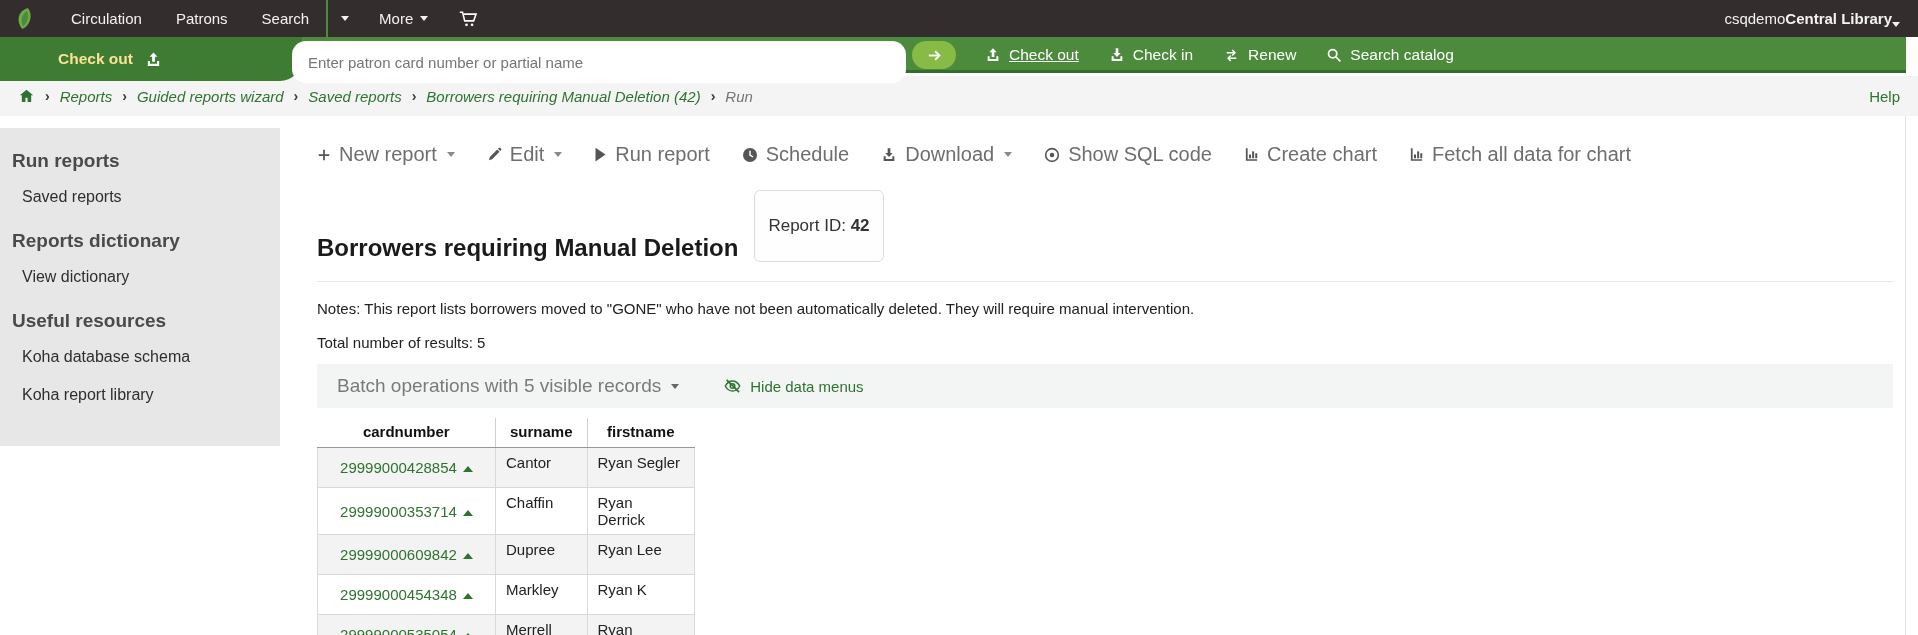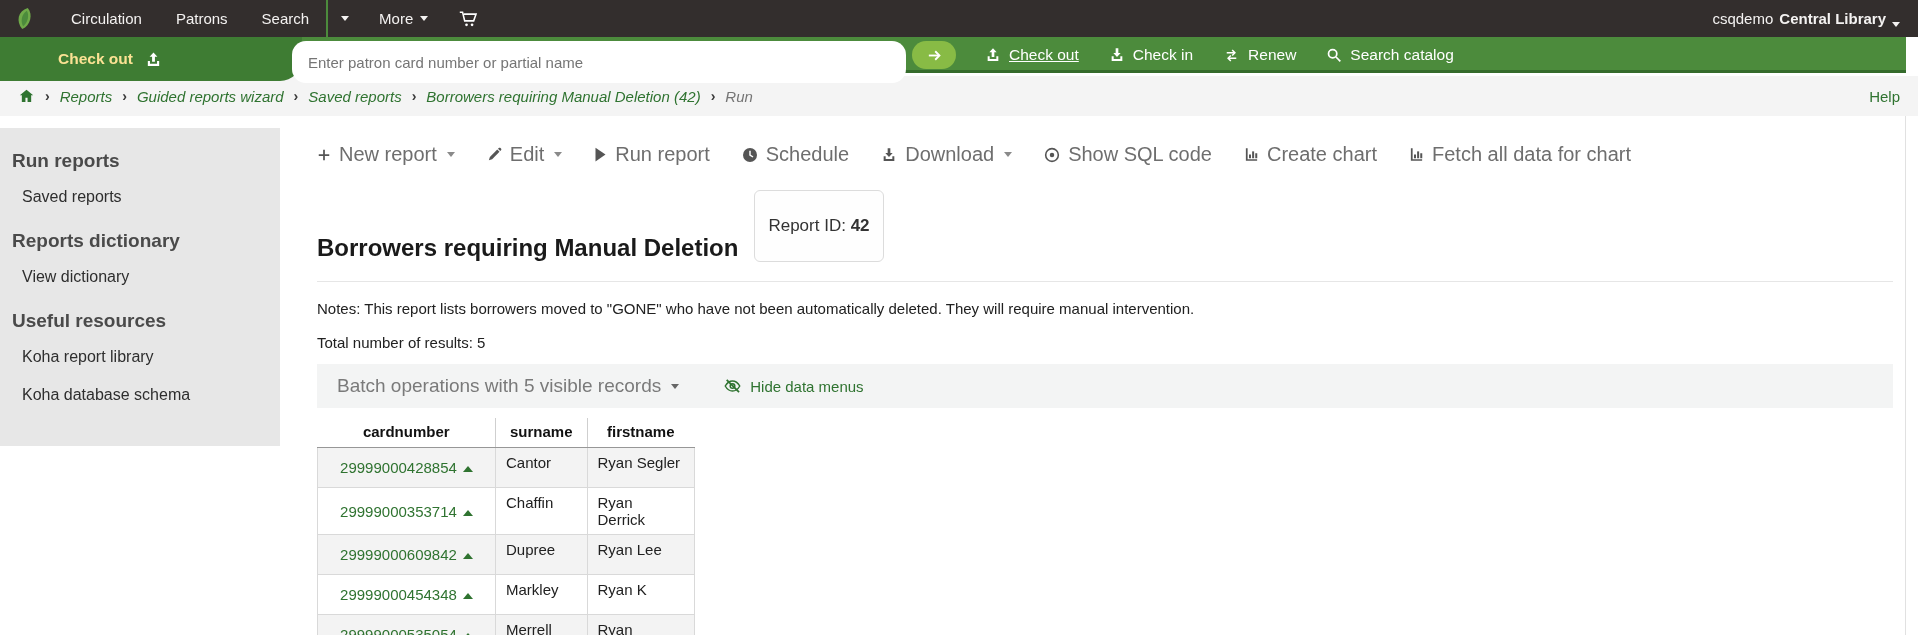--- a/index.html
+++ b/index.html
@@ -17,21 +17,21 @@
   .topnav{position:absolute; top:0; left:0; right:0; height:37px; background:var(--dark);
     display:flex; align-items:center; color:#f4f2f1; font-size:15px;}
   .topnav .logo{margin:0 18px 0 14px; display:flex; align-items:center;}
   .nav-item{padding:0 17px; height:37px; display:flex; align-items:center; gap:7px; cursor:pointer;}
   .nav-divider{width:2px; height:37px; background:var(--green);}
   .nav-caret-btn{padding:0 13px; height:37px; display:flex; align-items:center;}
   .caret-down{display:inline-block; width:0; height:0; border-left:4px solid transparent;
     border-right:4px solid transparent; border-top:5px solid currentColor;}
   .cart-btn{padding:0 14px; height:37px; display:flex; align-items:center;}
   .topnav .spacer{flex:1;}
-  .user-menu{display:flex; align-items:flex-end; gap:6px; padding-right:18px; font-size:15px;}
+  .user-menu{display:flex; align-items:flex-end; padding-right:18px; font-size:15px;}
   .user-menu b{font-weight:bold;}
 
   
   .searchbar{position:absolute; top:37px; left:0; right:12px; height:36px; background:var(--green);
     border-bottom:3px solid var(--green-line);}
   .checkout-tab{position:absolute; top:0; left:0; width:302px; height:44px; background:var(--green-dark);
     border-radius:0 0 22px 0; z-index:3; display:flex; align-items:center; color:#fff;}
   .checkout-tab .tab-label{margin-left:58px; font-weight:bold; font-size:15.5px; color:var(--tab-yellow);}
   .checkout-tab svg{margin-left:12px;}
   .patron-input{position:absolute; top:4px; left:292px; width:614px; height:42px; border:none;
@@ -220,22 +220,22 @@
     <span class="help-link">Help</span>
   </div>
 
   <div class="layout">
     <div class="sidebar">
       <div class="side-heading">Run reports</div>
       <span class="side-link">Saved reports</span>
       <div class="side-heading">Reports dictionary</div>
       <span class="side-link">View dictionary</span>
       <div class="side-heading">Useful resources</div>
+      <span class="side-link">Koha database schema</span>
       <span class="side-link">Koha report library</span>
-      <span class="side-link">Koha database schema</span>
     </div>
 
     <div class="main">
 
       <div class="toolbar">
         <div class="tool-btn">
           <svg width="14" height="14" viewBox="0 0 24 24" fill="none" stroke="#555" stroke-width="3">
               <path d="M12 3v18M3 12h18"></path>
             </svg>
           <span>New report</span>

